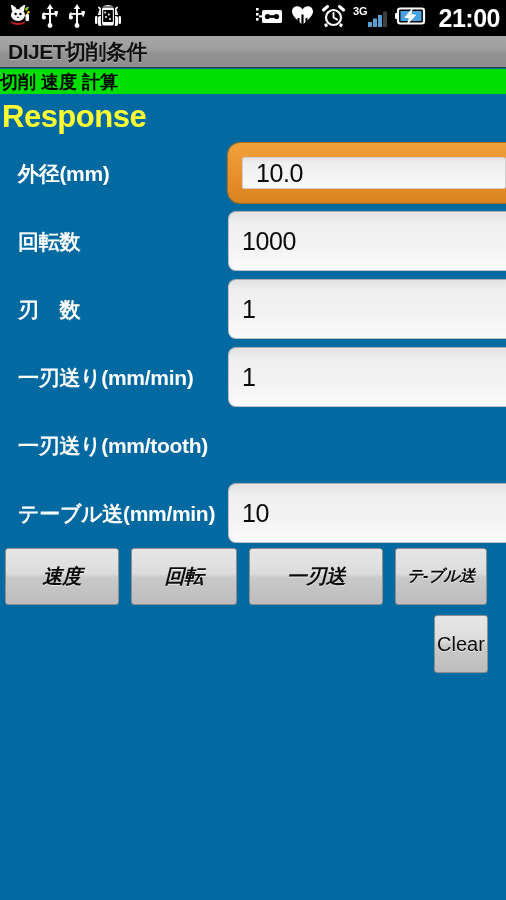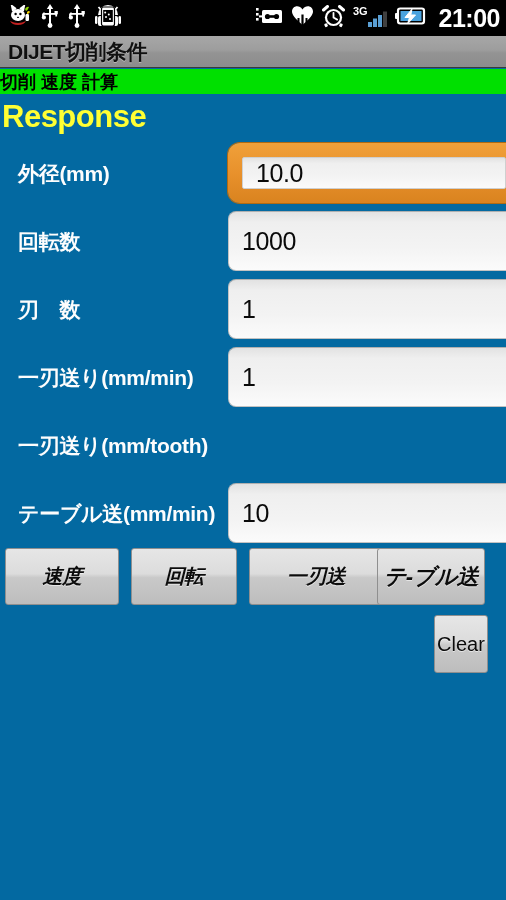--- a/index.html
+++ b/index.html
@@ -113,21 +113,21 @@
     border-radius: 3px;
     display: flex; align-items: center; justify-content: center;
     color: #0c0c0c; font-size: 20px; font-weight: bold;
     letter-spacing: -0.5px;
     text-shadow: 0 1px 0 rgba(255,255,255,0.55);
     font-style: italic;
   }
   #btn-sokudo   { left: 5px;   width: 114px; }
   #btn-kaiten   { left: 131px; width: 106px; }
   #btn-hitoha   { left: 249px; width: 134px; }
-  #btn-table    { left: 377px; width: 108px; font-size: 22px; }
+  #btn-table    { left: 395px; width: 92px; font-size: 16px; }
   #btn-clear {
     position: absolute; left: 434px; top: 615px;
     width: 54px; height: 58px;
     background: linear-gradient(to bottom, #e6e6e6 0%, #dcdcdc 45%, #c9c9c9 52%, #bdbdbd 100%);
     border: 1px solid #8f8f8f;
     border-radius: 3px;
     display: flex; align-items: center; justify-content: center;
     color: #0c0c0c; font-size: 20px;
     text-shadow: 0 1px 0 rgba(255,255,255,0.55);
   }

